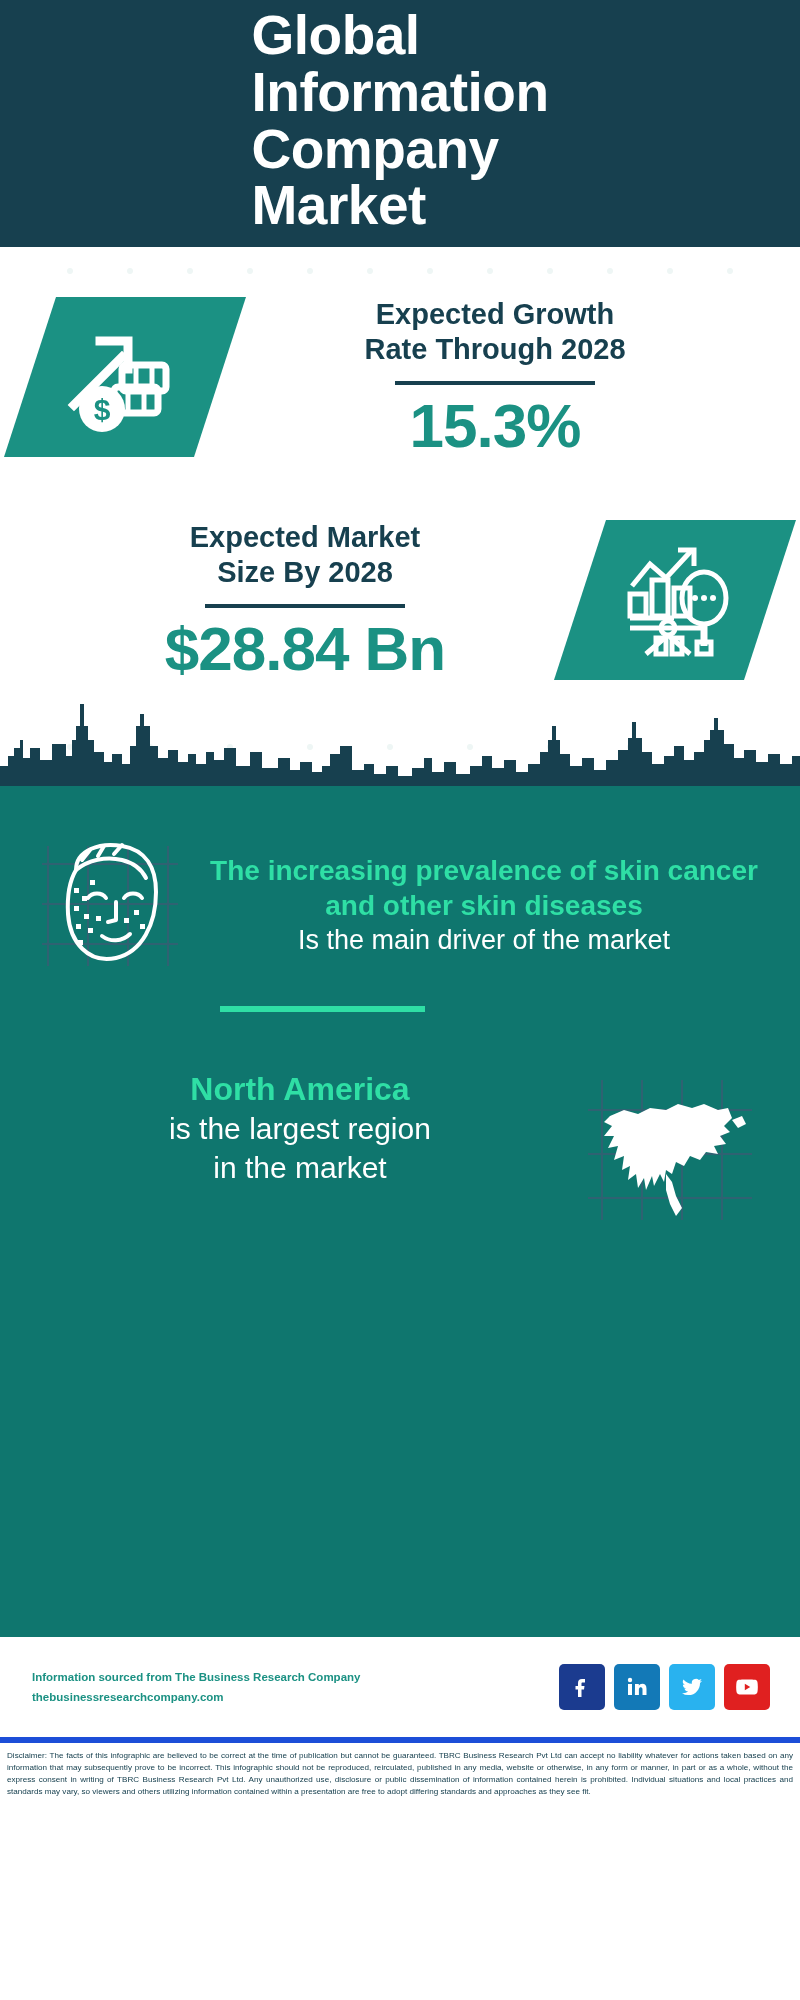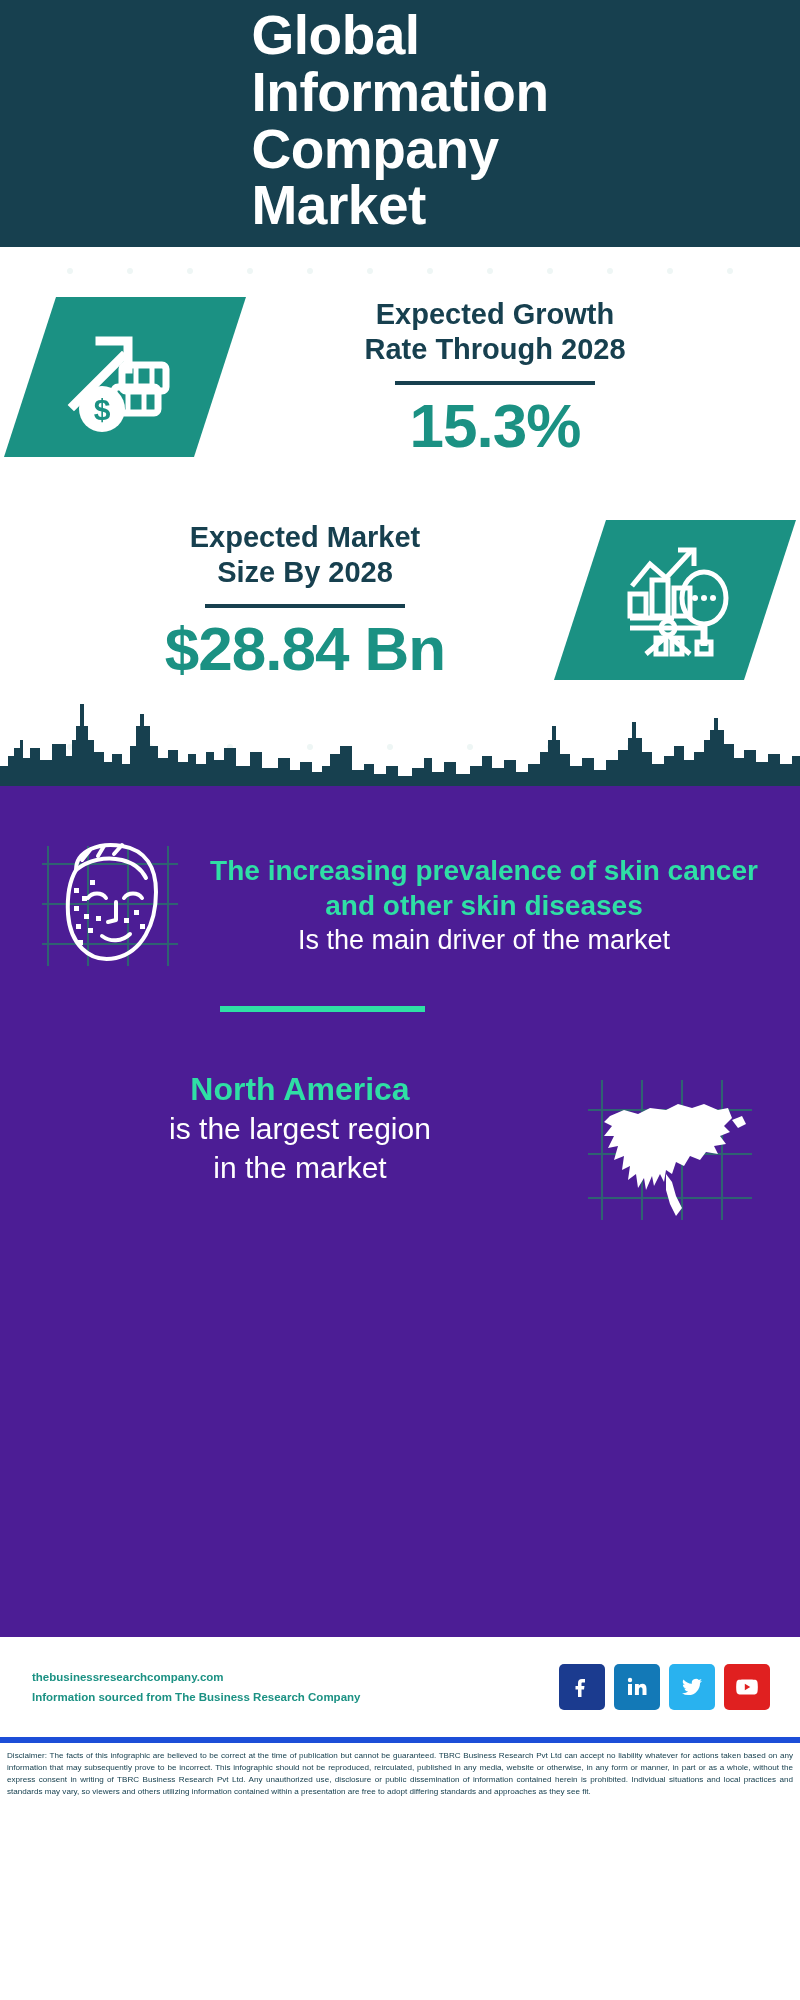--- a/index.html
+++ b/index.html
@@ -87,21 +87,21 @@
     color:#1b9183;
     font-size:62px;
     font-weight:700;
     line-height:1.05;
     letter-spacing:-1px;
   }
 
   
   .dark-block {
     position:relative;
-    background:#4c1d95;
+    background:#0f766e;
     height:855px;
   }
   .skyline {
     position:absolute;
     top:-86px;
     left:0;
     width:800px;
     height:90px;
     display:block;
   }
@@ -408,22 +408,22 @@
         <path fill="#ffffff" d="M30 46 L44 40 L58 44 L70 38 L86 40 L98 34 L112 38 L124 34 L138 40 L148 38 L152 48 L144 56 L150 62 L140 66 L146 74 L134 76 L138 84 L126 82 L120 90 L110 86 L104 96 L96 92 L92 104 L86 100 L84 112 L80 104 L74 116 L72 106 L66 120 L64 108 L58 118 L56 104 L48 110 L50 96 L42 100 L44 86 L34 90 L38 76 L28 78 L34 66 L24 66 L32 56 L24 52 Z"></path>
         <path fill="#ffffff" d="M86 104 L92 112 L96 126 L102 138 L96 146 L90 134 L86 120 Z"></path>
         <path fill="#ffffff" d="M152 50 L162 46 L166 54 L158 58 Z"></path>
       </svg>
     </div>
   </div>
 </div>
 
 <div class="footer">
   <div class="footer-src">
+    <div>Information sourced from The Business Research Company</div>
     <div>thebusinessresearchcompany.com</div>
-    <div>Information sourced from The Business Research Company</div>
   </div>
   <div class="socials">
     <div class="social s-fb">
       <svg width="24" height="24" viewBox="0 0 24 24" fill="#fff">
           <path d="M15 4h-3a4 4 0 0 0-4 4v3H5.5v3.5H8V22h3.5v-7.5H14l.5-3.5H11.5V8.5c0-.6.4-1 1-1H15z"></path>
         </svg>
     </div>
     <div class="social s-li">
       <svg width="24" height="24" viewBox="0 0 24 24" fill="#fff">
           <circle cx="5" cy="5" r="2.2"></circle>

